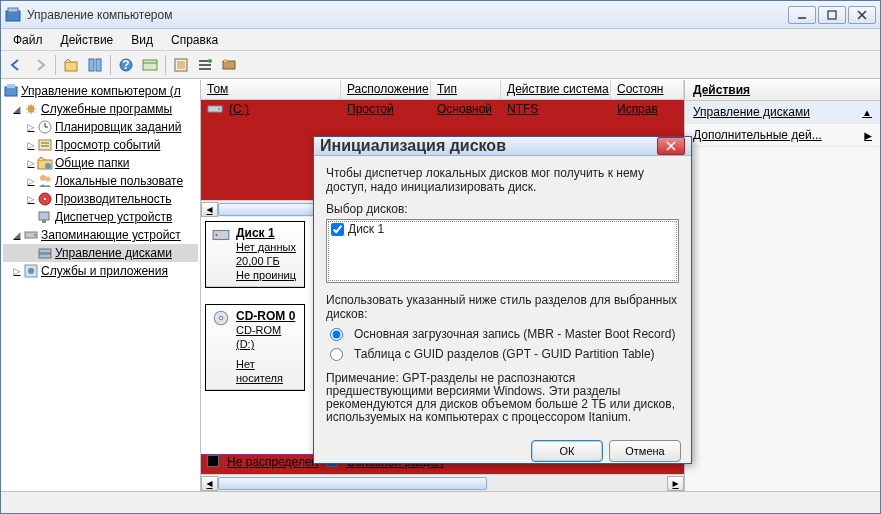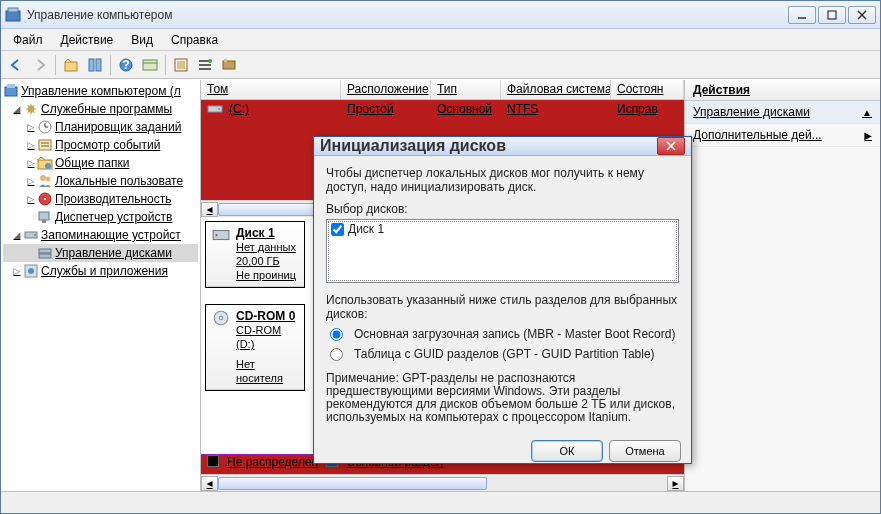--- a/index.html
+++ b/index.html
@@ -301,21 +301,21 @@
           </span>
         <span>Службы и приложения</span>
       </div>
     </div>
 
     <div class="middle-pane">
       <div class="list-header">
         <div class="list-col" style="width:140px">Том</div>
         <div class="list-col" style="width:90px">Расположение</div>
         <div class="list-col" style="width:70px">Тип</div>
-        <div class="list-col" style="width:110px">Файловая система</div>
+        <div class="list-col" style="width:110px">Действие система</div>
         <div class="list-col" style="flex:1">Состоян</div>
       </div>
       <div class="list-body" style="height:100px">
         <div class="list-row">
           <div class="list-cell" style="width:140px;display:flex;align-items:center;gap:4px">
             <span class="tree-icon">
                 <svg viewBox="0 0 16 16">
                   <rect x="1" y="5" width="14" height="6" fill="#c8d0d8" stroke="#8090a0"></rect>
                   <circle cx="12" cy="8" r="1" fill="#60a060"></circle>
                 </svg>

